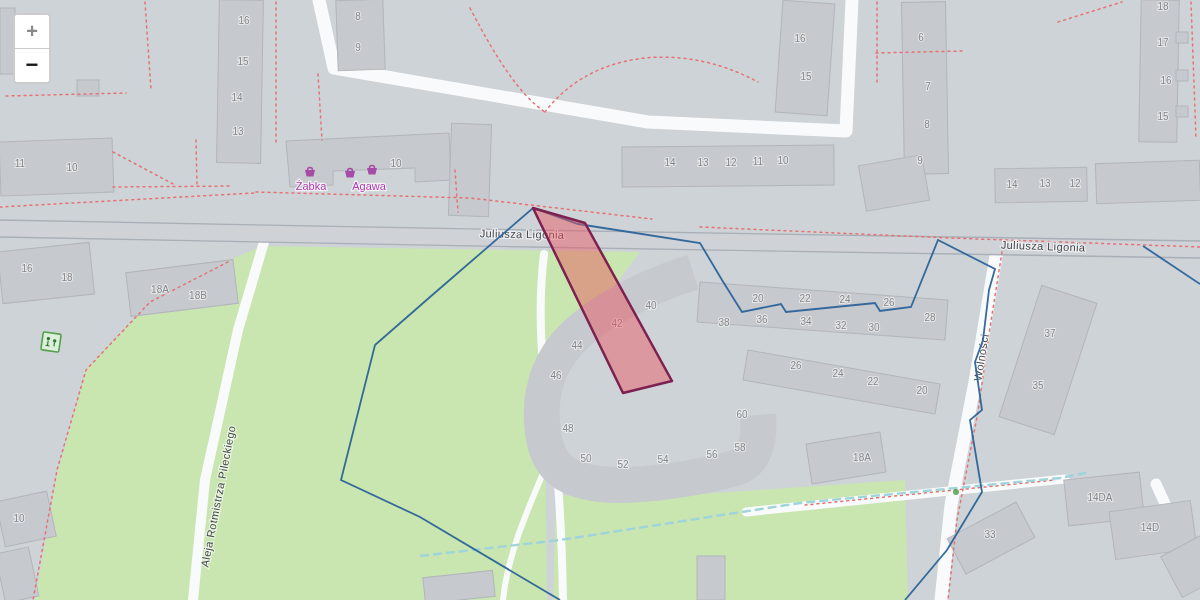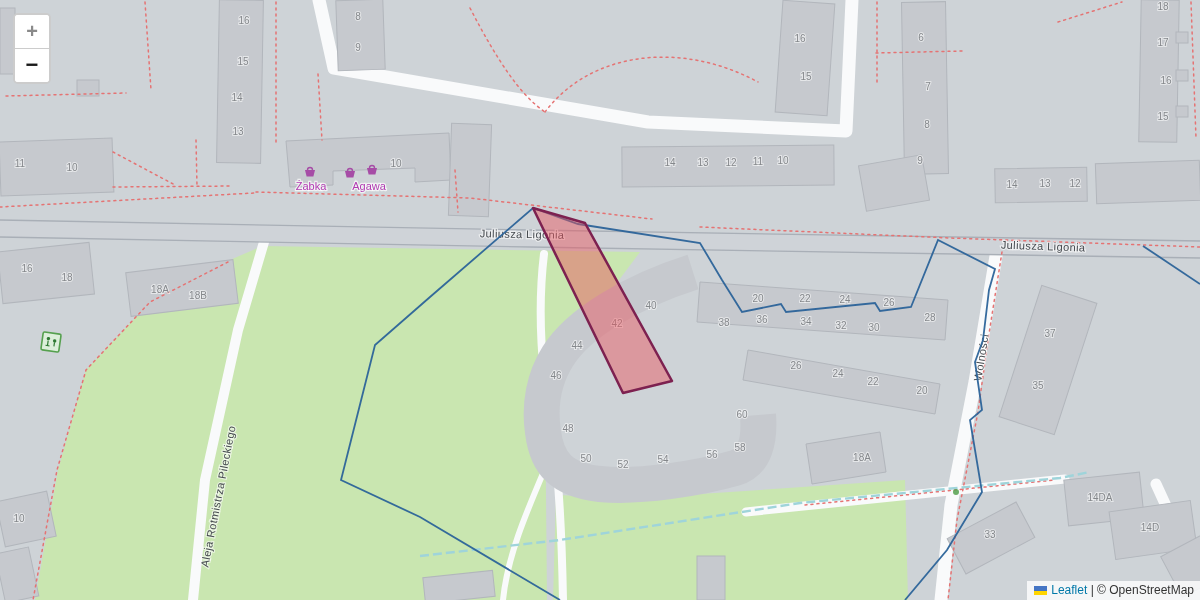--- a/index.html
+++ b/index.html
@@ -235,18 +235,13 @@
     <path class="bnd" d="M1143,246 L1200,284"></path>
   </g>
   <polygon points="533,208 585,223 672,381 623,393" fill="var(--highlight-fill)" stroke="var(--highlight-stroke)" stroke-width="2.5" stroke-linejoin="round"></polygon>
 </svg>
 
   <div class="zoomctl">
     <a class="zin">+</a>
     <a class="zout">−</a>
   </div>
 
-  <div class="attrib">
-    <span class="flag"></span><a>Leaflet</a>
-    <span>|</span>
-    <span>© OpenStreetMap</span>
-  </div>
 </div>
 
 </body></html>

